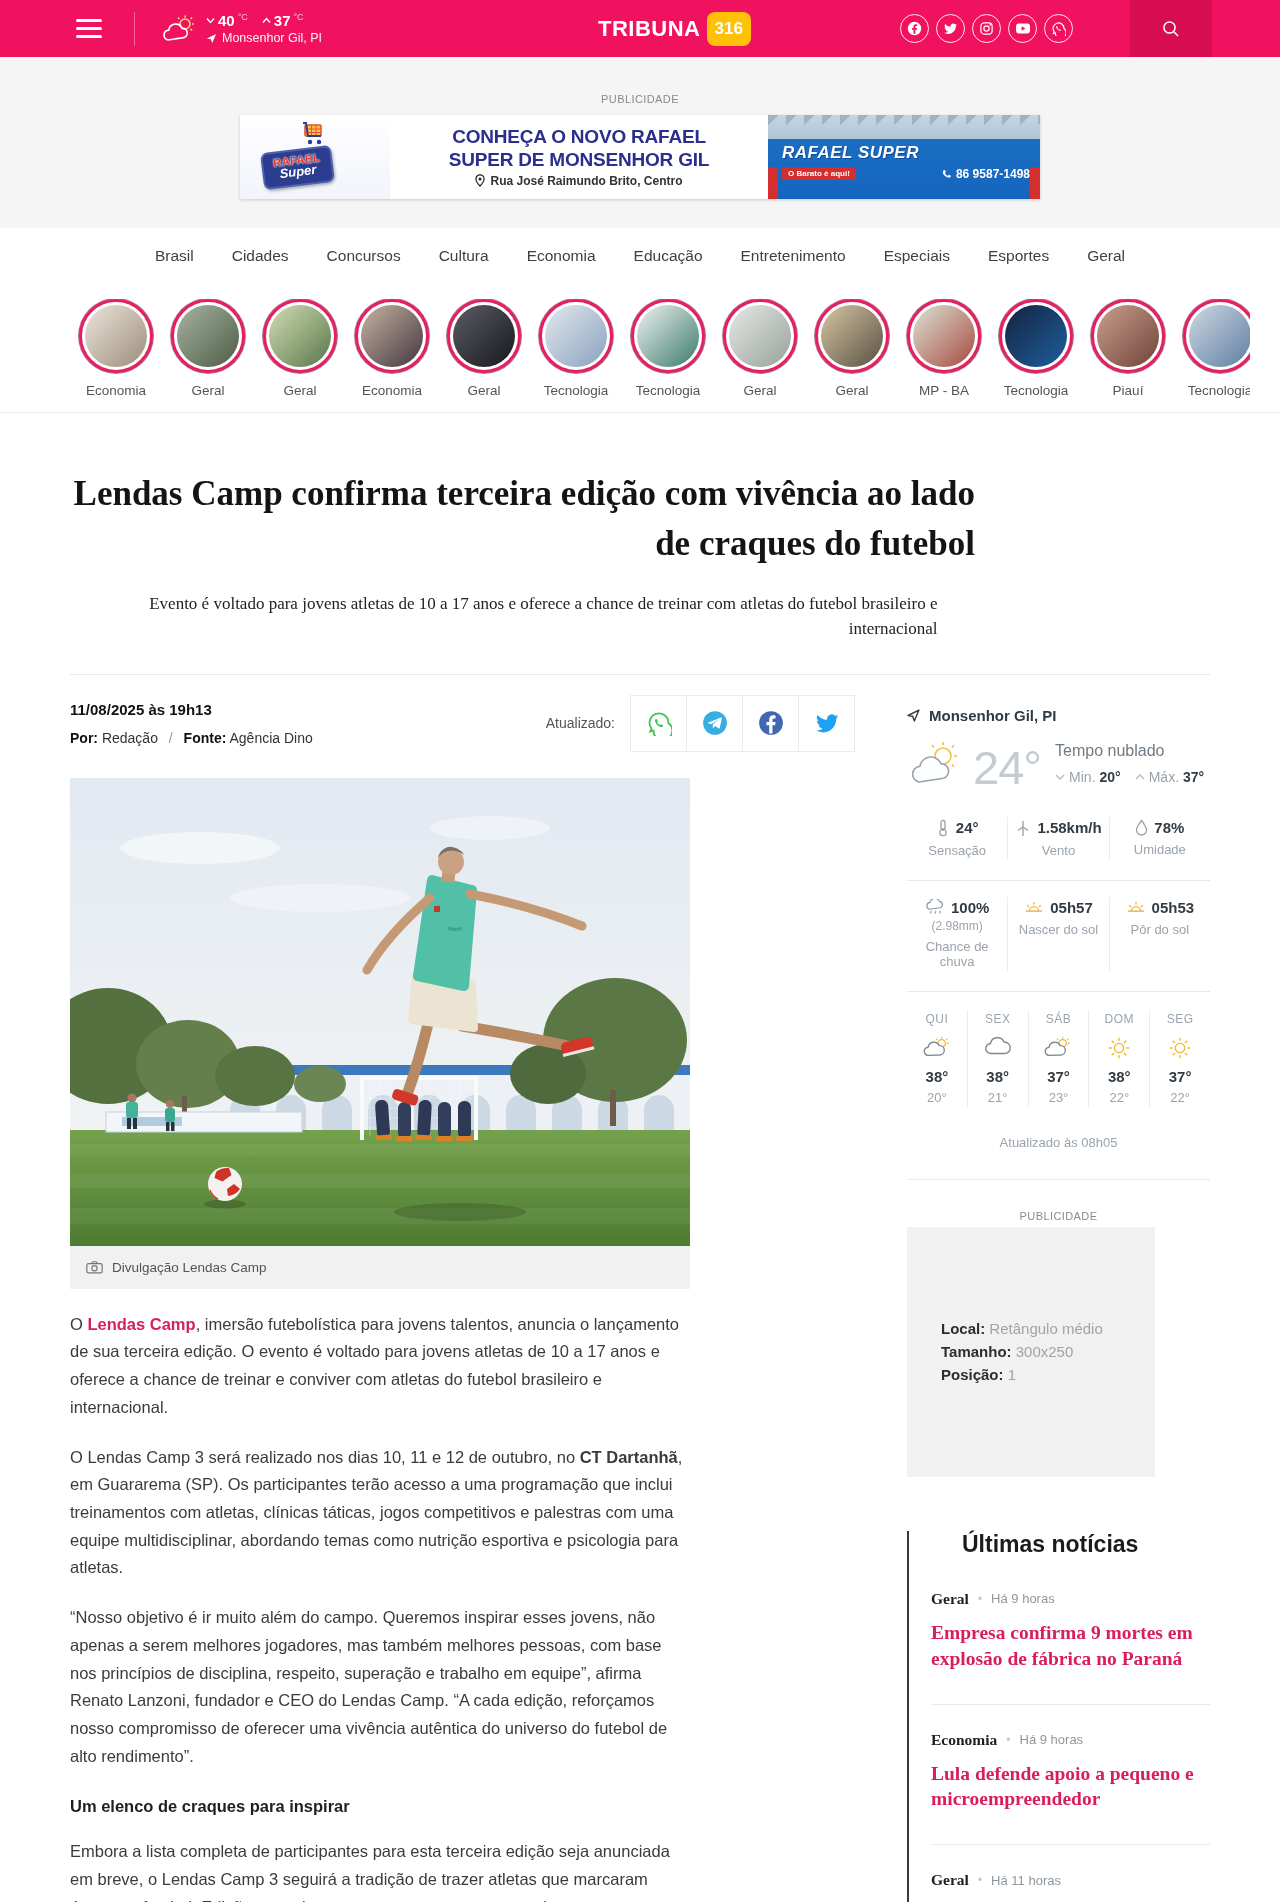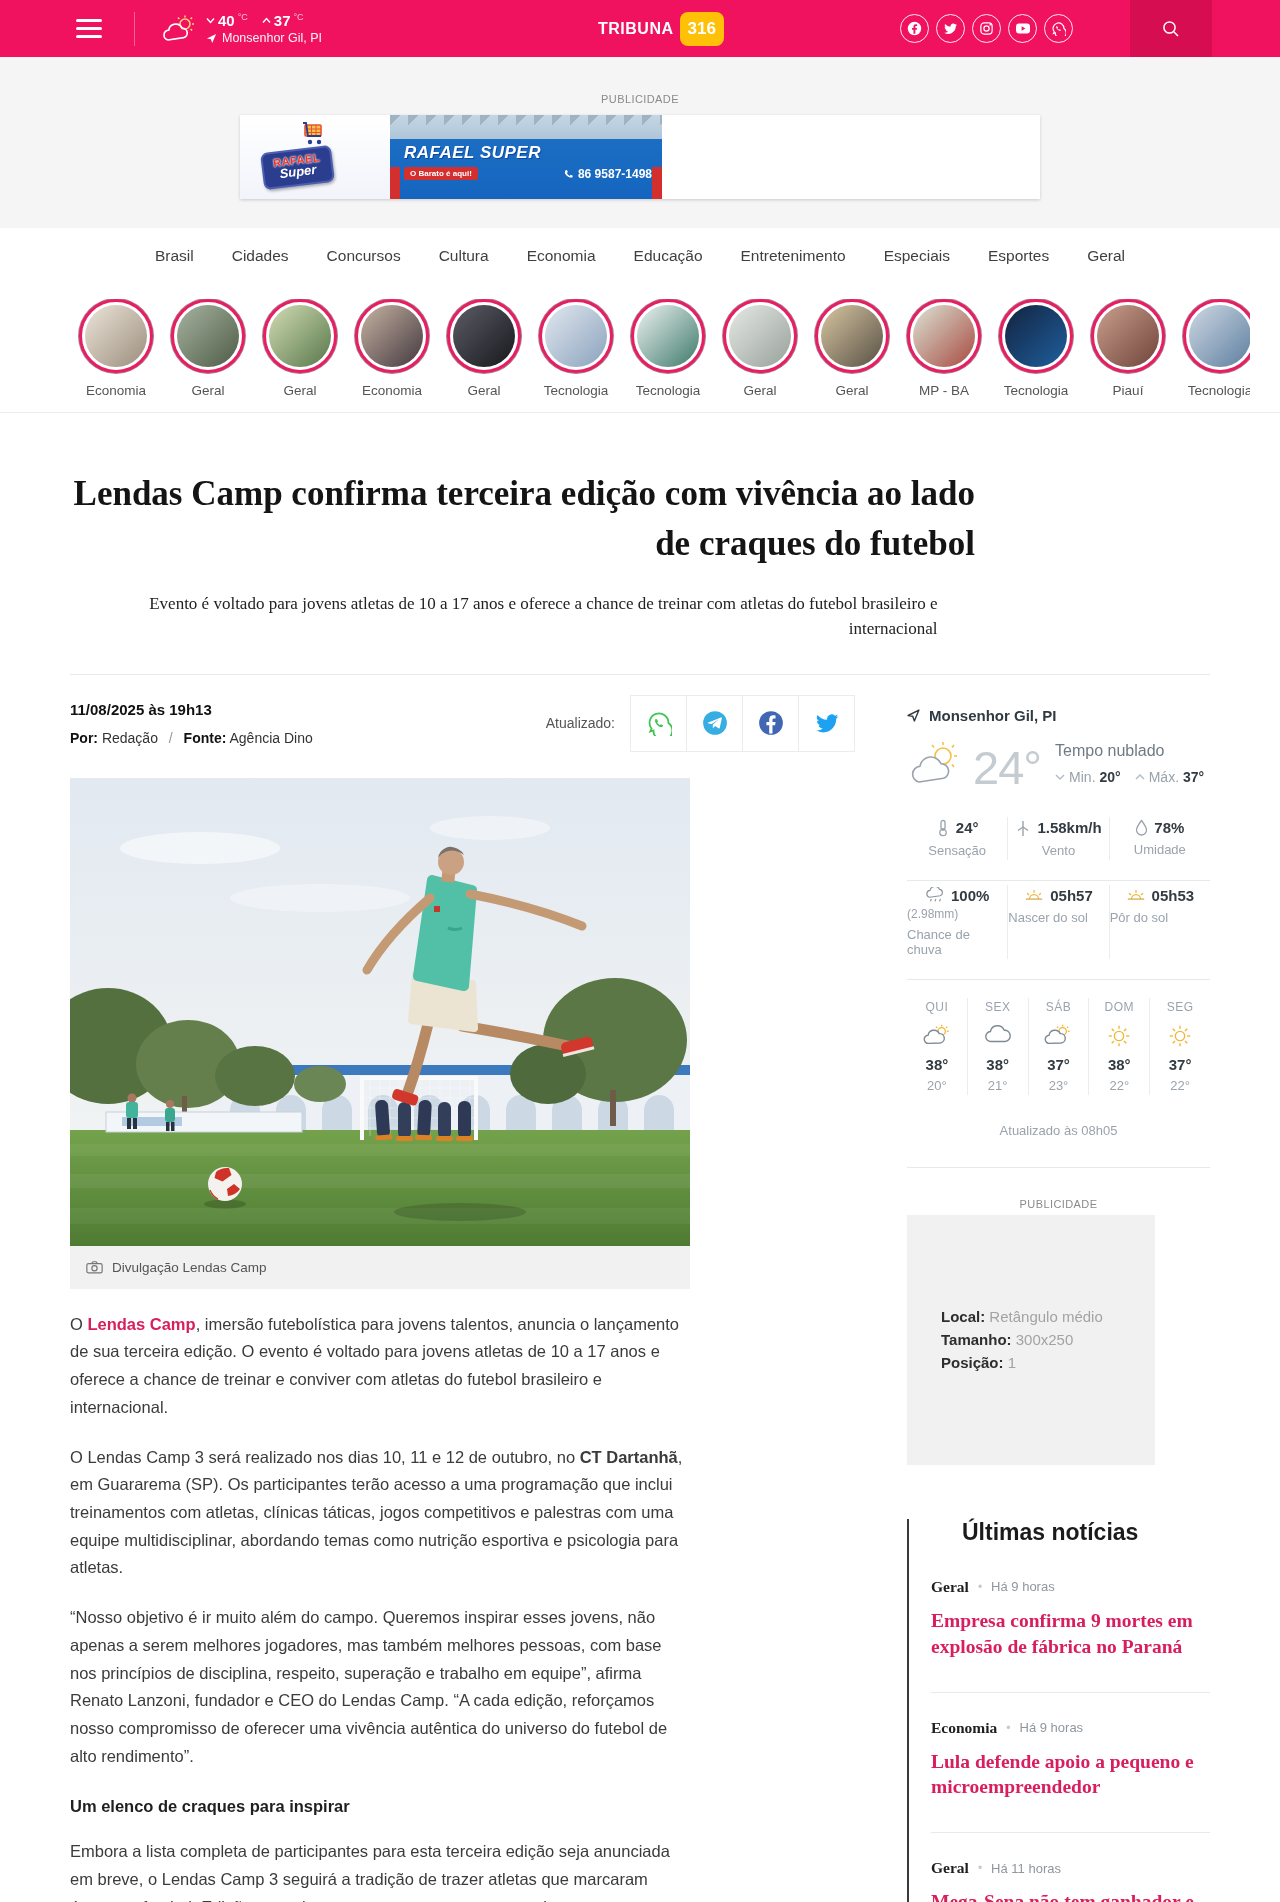--- a/index.html
+++ b/index.html
@@ -15,21 +15,21 @@
   .burger{margin-left:76px;display:flex;flex-direction:column;gap:5px;cursor:pointer}
   .burger i{display:block;width:26px;height:3px;background:#fff;border-radius:2px}
   .hdr-sep{width:1px;height:34px;background:rgba(255,255,255,.35);margin-left:32px}
   .wmini{display:flex;align-items:center;margin-left:26px;gap:9px}
   .wmini-col{display:flex;flex-direction:column;gap:2px}
   .wmini-temps{display:flex;align-items:center;gap:3px;color:#fff;font-size:15px;font-weight:700}
   .wmini-temps .unit{font-size:9px;font-weight:400;opacity:.75;transform:translateY(-4px)}
   .wmini-temps .gap{width:8px}
   .wmini-loc{display:flex;gap:5px;align-items:center;color:rgba(255,255,255,.95);font-size:12.5px}
   .logo{position:absolute;left:598px;top:0;height:57px;display:flex;align-items:center;gap:6px;cursor:pointer}
-  .logo-text{color:#fff;font-weight:800;font-size:16px;letter-spacing:.5px}
+  .logo-text{color:#fff;font-weight:800;font-size:22px;letter-spacing:.5px}
   .logo-badge{background:var(--amber,#FFC107);color:#fff;font-weight:800;font-size:17px;padding:7px 8px;border-radius:8px}
   .social{position:absolute;left:900px;top:14px;display:flex;gap:7px}
   .s-icon{width:29px;height:29px;border:1px solid rgba(255,255,255,.9);border-radius:50%;display:flex;align-items:center;justify-content:center;cursor:pointer}
   .search-box{position:absolute;left:1130px;top:0;width:82px;height:57px;background:var(--accent-dark,#D60D51);display:flex;align-items:center;justify-content:center;cursor:pointer}
 
   
   .ad-sec{background:#f5f5f5;padding-top:36px;padding-bottom:29px}
   .pub-label{text-align:center;font-size:11px;color:#8a8a8a;letter-spacing:.4px}
   .banner{width:800px;height:84px;margin:10px auto 0;display:flex;background:#fff;box-shadow:0 1px 3px rgba(0,0,0,.18);cursor:pointer;overflow:hidden}
   .bn-left{width:150px;position:relative;background:linear-gradient(180deg,#ffffff,#f2f4fb)}
@@ -97,21 +97,21 @@
   .sb-minmax{display:flex;gap:14px;margin-top:9px;font-size:14px;color:#98a2ab;align-items:center}
   .mm{display:flex;align-items:center;gap:4px}
   .mm-v{font-weight:700;color:#333b42}
   .sb-stats{display:flex;margin-top:26px;text-align:center}
   .sb-cell{flex:1;border-left:1px solid #ececec;padding:2px 0}
   .sb-cell:first-child{border-left:none}
   .cell-top{display:flex;align-items:center;justify-content:center;gap:6px;font-size:15px;font-weight:700;color:#333b42}
   .cell-sub{font-size:12px;color:#9aa3ac;margin-top:3px}
   .cell-lbl{font-size:13px;color:#9aa3ac;margin-top:6px}
   .sb-div{border-top:1px solid #e8e8e8;margin-top:20px}
-  .sb-suns{display:flex;margin-top:4px;}
+  .sb-suns{display:flex;margin-top:16px;text-align:center}
   .fc{display:flex;margin-top:18px;text-align:center}
   .fc-col{flex:1;border-left:1px solid #ececec;padding:2px 0}
   .fc-col:first-child{border-left:none}
   .fc-day{font-size:12px;color:#9aa3ac;letter-spacing:.5px}
   .fc-ic{display:flex;justify-content:center;margin-top:9px;height:26px}
   .fc-hi{font-size:15px;font-weight:700;color:#333b42;margin-top:7px}
   .fc-lo{font-size:13px;color:#9aa3ac;margin-top:5px}
   .sb-updated{text-align:center;margin-top:28px;font-size:13px;color:#9aa3ac}
   .sb-pub{margin-top:30px;text-align:center;font-size:11px;color:#8a8a8a;letter-spacing:.4px}
   .sb-adbox{width:248px;height:250px;background:#f1f1f1;margin-top:5px;display:flex;align-items:center;justify-content:center}
@@ -232,20 +232,31 @@
           <path d="M5 2 h3 l2 13 h13" stroke="#2b3d8f" stroke-width="1.8"></path>
           <circle cx="12" cy="21" r="2.2" fill="#2b3d8f"></circle>
             <circle cx="21" cy="21" r="2.2" fill="#2b3d8f"></circle>
         </svg>
       </span>
       <span class="bn-badge">
         <div class="b1">RAFAEL</div>
         <div class="b2">Super</div>
       </span>
     </div>
+    <div class="bn-mid">
+      <div class="bn-h">CONHEÇA O NOVO RAFAEL</div>
+      <div class="bn-h">SUPER DE MONSENHOR GIL</div>
+      <div class="bn-addr">
+        <svg width="10" height="13" viewBox="0 0 10 13">
+            <path d="M5 .8 a4.1 4.1 0 0 1 4.1 4.1 C9.1 7.6 5 12 5 12 S.9 7.6.9 4.9 A4.1 4.1 0 0 1 5 .8 Z" fill="none" stroke="#222" stroke-width="1.2"></path>
+            <circle cx="5" cy="4.9" r="1.5" fill="#222"></circle>
+          </svg>
+        <span>Rua José Raimundo Brito, Centro</span>
+      </div>
+    </div>
     <div class="bn-right">
       <div class="bn-roof"></div>
       <div class="bn-sign">RAFAEL SUPER</div>
       <div class="bn-tag">O Barato é aqui!</div>
       <div class="bn-phone">
         <svg width="11" height="11" viewBox="0 0 12 12">
             <path d="M2.5 1.5 L4.3 1 5.3 3.3 4.2 4.4 c.6 1.3 1.8 2.5 3.1 3.1 l1.1-1.1 2.3 1 -.5 1.8 c-2 .6-4.6-.4-6.6-2.4 S1.9 3.5 2.5 1.5 Z" fill="#fff"></path>
           </svg>
         <span>86 9587-1498</span>
       </div>

